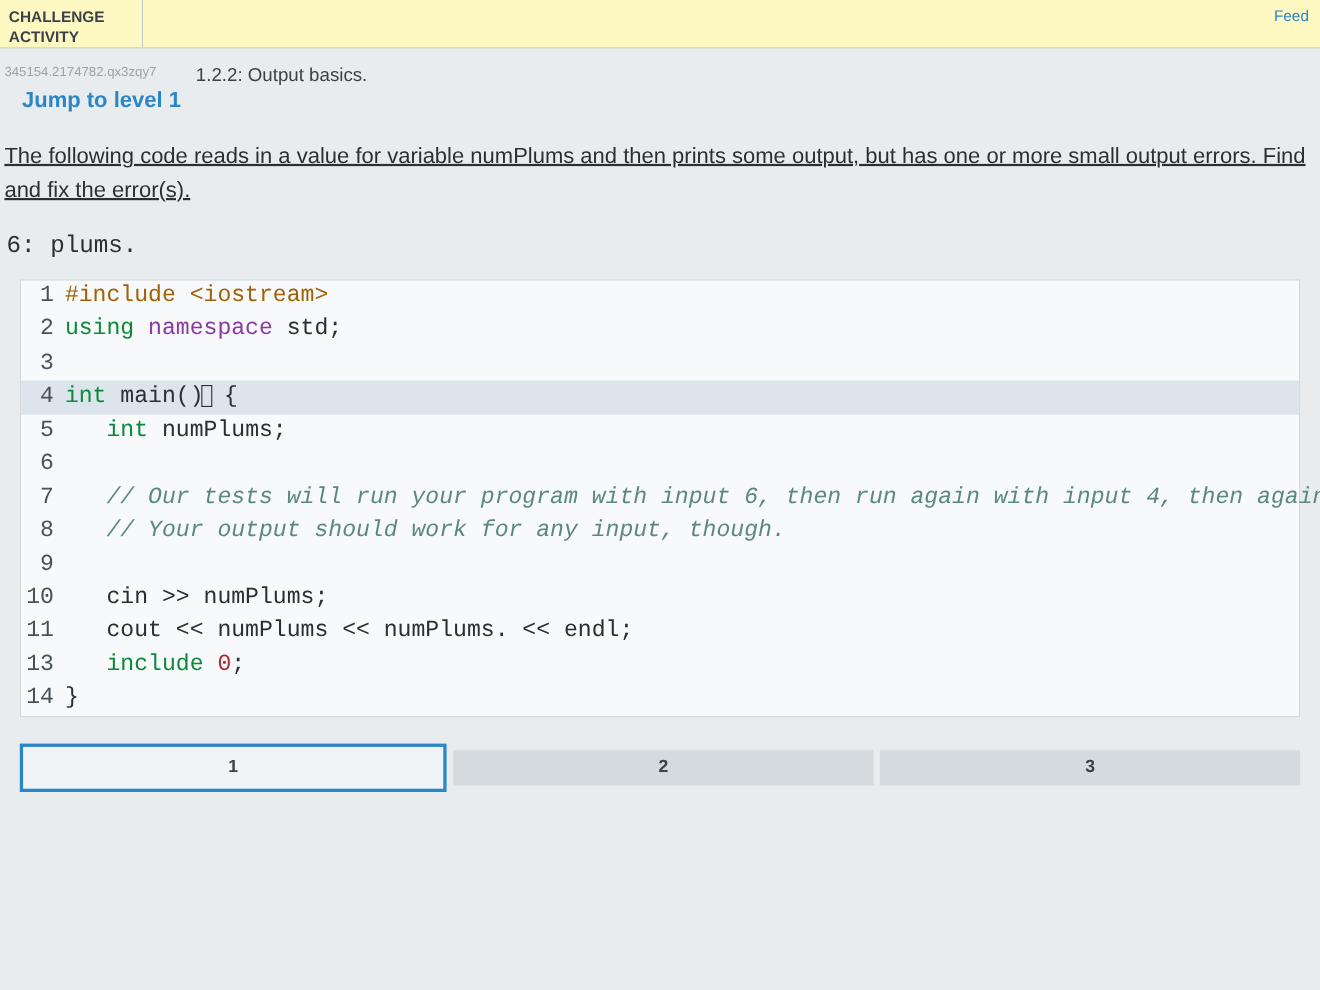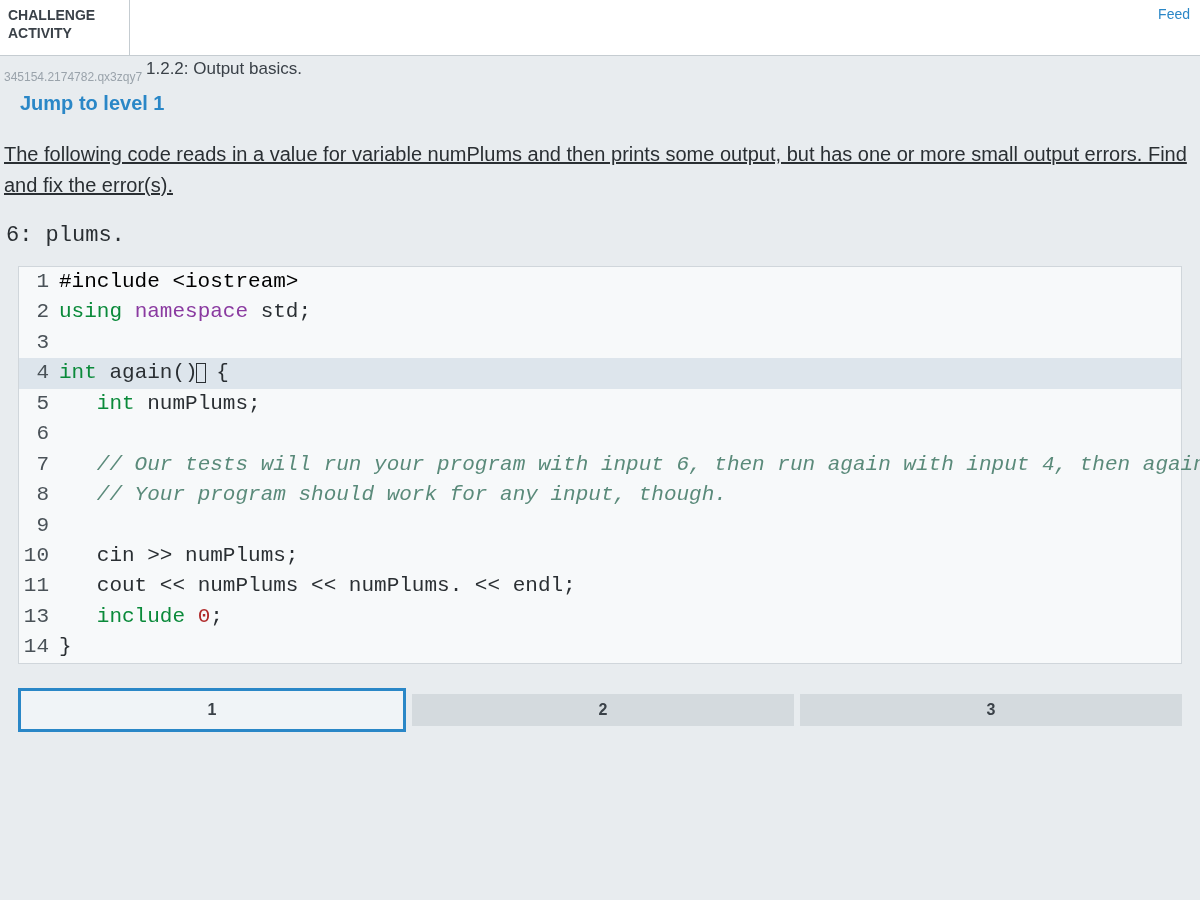--- a/index.html
+++ b/index.html
@@ -11,23 +11,24 @@
       font-family: Arial, Helvetica, sans-serif;
       background: #e8ecef;
       width: 1200px;
       height: 900px;
       overflow: hidden;
       color: #2a2f33;
     }
     .header-bar {
       display: flex;
       align-items: stretch;
-      height: 56px;
-      background: #ffffff;
+      height: 44px;
+      background: #fef9c3;
       border-bottom: 1px solid #c5ccd1;
+      gap: 32px;
     }
     .header-left {
       width: 130px;
       padding: 6px 8px;
       font-size: 14px;
       font-weight: bold;
       color: #3a4148;
       line-height: 1.3;
       border-right: 1px solid #c5ccd1;
     }
@@ -93,21 +94,21 @@
       user-select: none;
       flex-shrink: 0;
     }
     .code {
       white-space: pre;
       flex: 1;
     }
     .hl-line {
       background: #dde5ec;
     }
-    .tok-pre { color: #000000; }
+    .tok-pre { color: #a16207; }
     .tok-kw { color: #0a8a3a; }
     .tok-ns { color: #8a3aa0; }
     .tok-type { color: #0a8a3a; }
     .tok-comment { color: #5a8a7a; font-style: italic; }
     .tok-num { color: #b02a2a; }
     .cursor-box {
       display: inline-block;
       border: 1px solid #2a2f33;
       width: 10px;
       height: 20px;
@@ -169,37 +170,37 @@
   <div class="code-line">
     <span class="ln">2</span>
     <span class="code"><span class="tok-kw">using </span><span class="tok-ns">namespace </span><span>std;</span></span>
   </div>
   <div class="code-line">
     <span class="ln">3</span>
     <span class="code"> </span>
   </div>
   <div class="code-line hl-line">
     <span class="ln">4</span>
-    <span class="code"><span class="tok-type">int </span><span>again</span>()<span class="cursor-box"></span><span> {</span></span>
+    <span class="code"><span class="tok-type">int </span><span>main</span>()<span class="cursor-box"></span><span> {</span></span>
   </div>
   <div class="code-line">
     <span class="ln">5</span>
     <span class="code">   <span class="tok-type">int </span><span>numPlums;</span></span>
   </div>
   <div class="code-line">
     <span class="ln">6</span>
     <span class="code"> </span>
   </div>
   <div class="code-line">
     <span class="ln">7</span>
     <span class="code">   <span class="tok-comment">// Our tests will run your program with input 6, then run again with input 4, then again.</span></span>
   </div>
   <div class="code-line">
     <span class="ln">8</span>
-    <span class="code">   <span class="tok-comment">// Your program should work for any input, though.</span></span>
+    <span class="code">   <span class="tok-comment">// Your output should work for any input, though.</span></span>
   </div>
   <div class="code-line">
     <span class="ln">9</span>
     <span class="code"> </span>
   </div>
   <div class="code-line">
     <span class="ln">10</span>
     <span class="code">   <span>cin &gt;&gt; numPlums;</span></span>
   </div>
   <div class="code-line">

